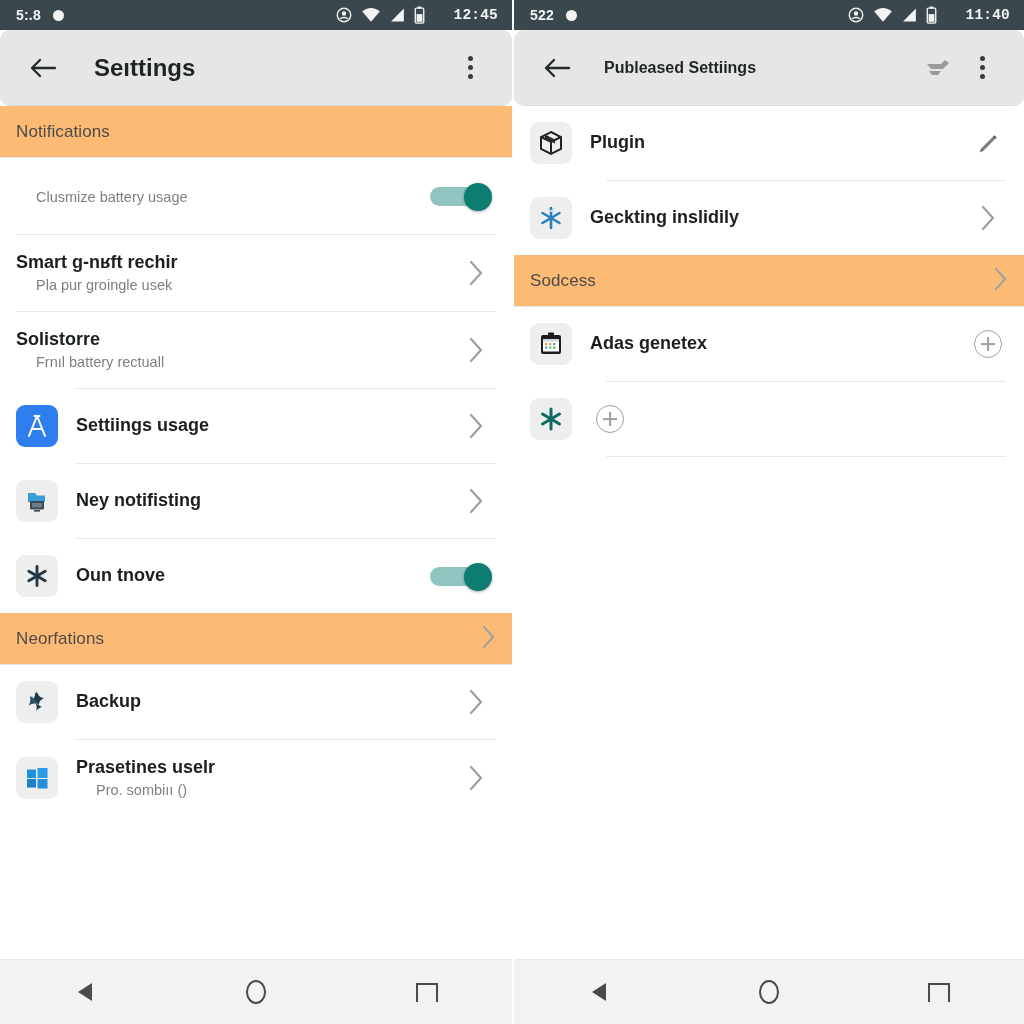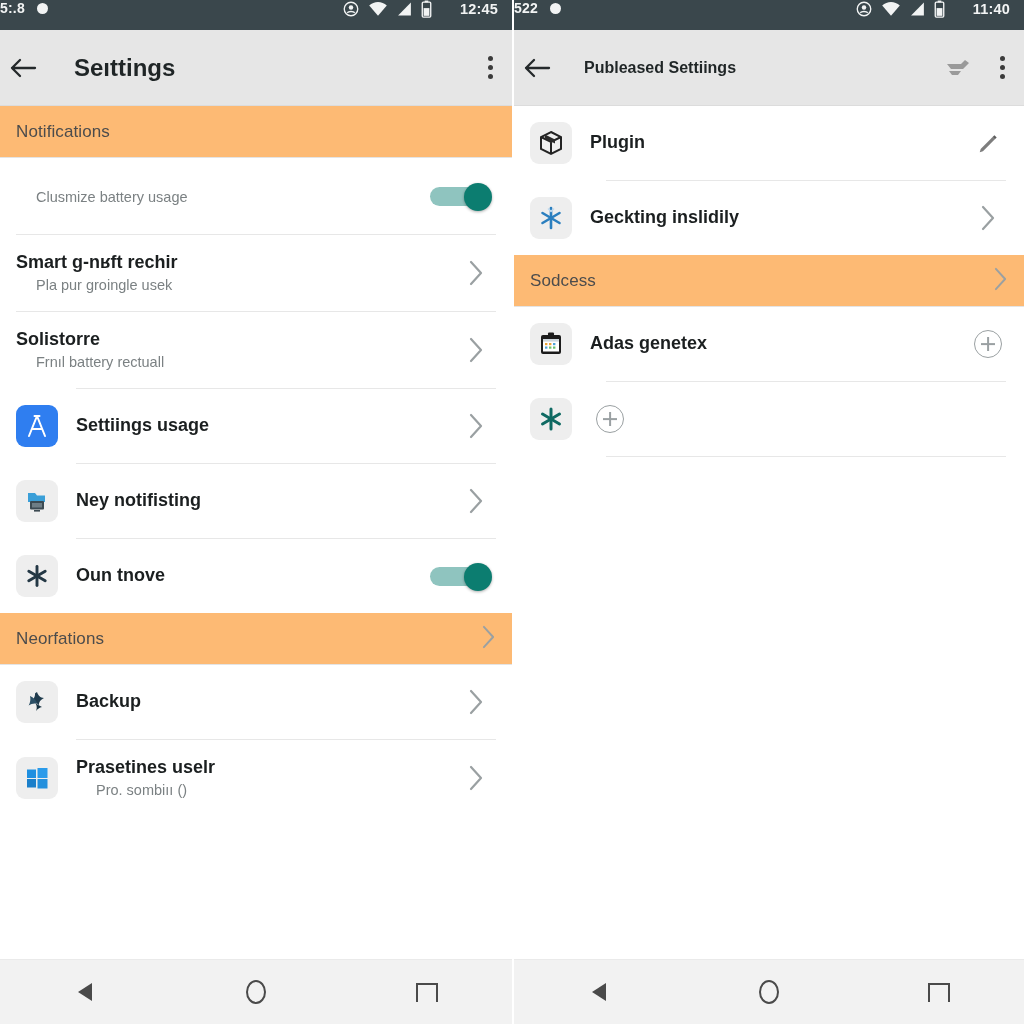--- a/index.html
+++ b/index.html
@@ -32,48 +32,49 @@
   .phone.right {
     border-left: 2px solid #ffffff;
   }
 
   
   .statusbar {
     height: 30px;
     background: #3a474c;
     color: #f2f4f4;
     display: flex;
-    align-items: flex-start;
+    align-items: center;
     justify-content: space-between;
-    padding: 0 14px 0 0;
+    padding: 0 14px 0 16px;
     font-size: 14px;
     font-weight: bold;
     letter-spacing: .2px;
     box-sizing: border-box;
     flex: 0 0 auto;
   }
   .sb-left { display: flex; align-items: center; gap: 12px; }
   .sb-dot {
     width: 11px; height: 11px; border-radius: 50%;
     background: #f2f4f4; display: inline-block;
   }
   .sb-right { display: flex; align-items: center; gap: 8px; }
   .sb-right svg { display: block; }
-  .sb-time { font-size: 14.5px; font-weight: bold; margin-left: 20px; }
+  .sb-time { font-size: 14.5px; font-weight: bold; margin-left: 20px; font-family: Liberation Mono, monospace; }
 
   
   .appbar {
     height: 76px;
     background: #e6e6e6;
     display: flex;
     align-items: center;
-    padding: 0 0;
+    padding: 0 20px;
     box-sizing: border-box;
     flex: 0 0 auto;
     border-bottom: 1px solid #dcdcdc;
+    border-radius: 10px;
   }
   .appbar .back {
     width: 46px; height: 46px;
     display: flex; align-items: center; justify-content: center;
     cursor: pointer; flex: 0 0 auto;
   }
   .appbar .title {
     font-size: 24px;
     font-weight: bold;
     color: #1f2526;

